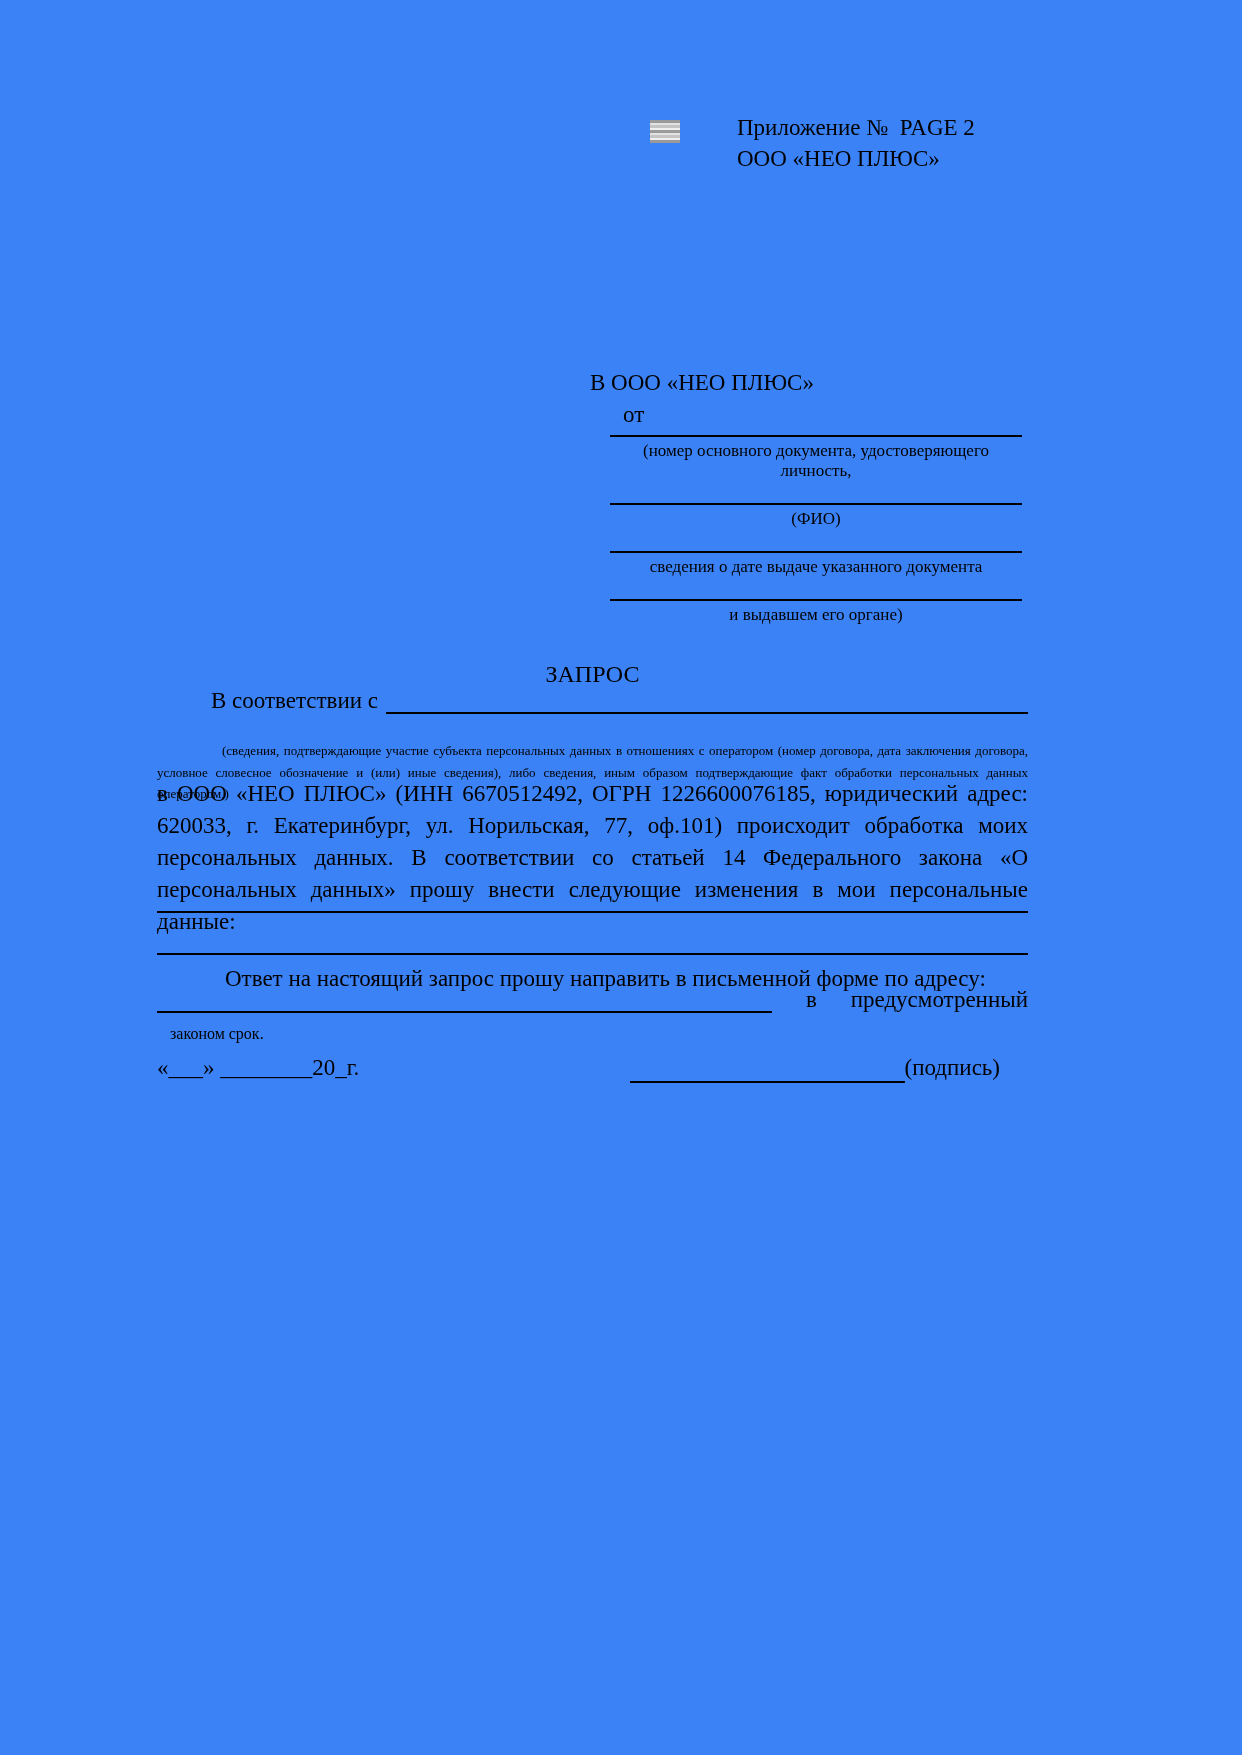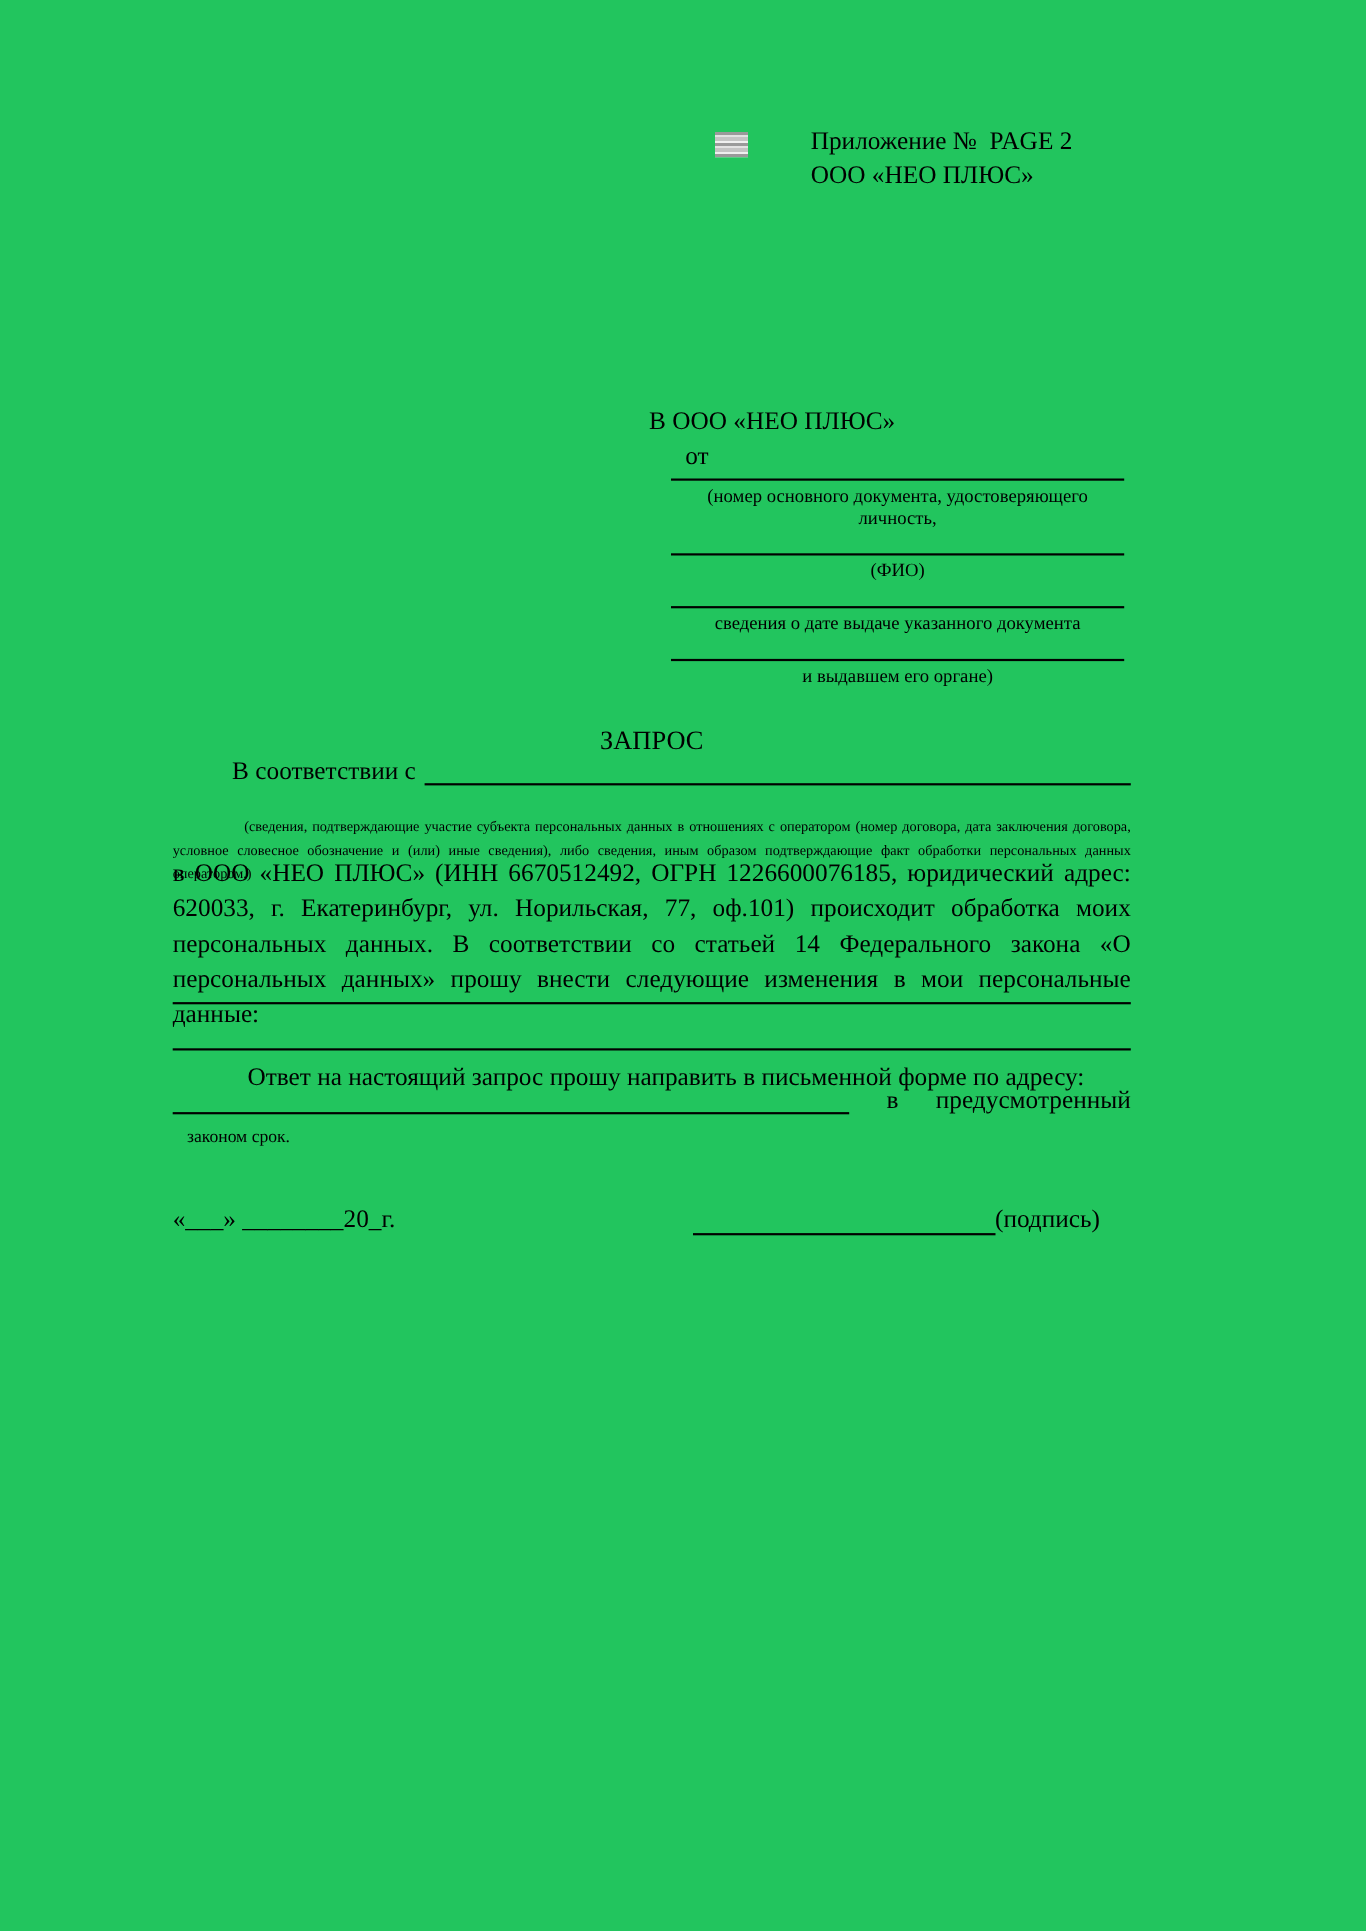--- a/index.html
+++ b/index.html
@@ -1,21 +1,21 @@
 <!DOCTYPE html>
 <html><head>
 <meta charset="utf-8">
 <style>
   * { margin: 0; padding: 0; box-sizing: border-box; }
   html, body { background: #ffffff; }
   .page {
     position: relative;
     width: 1242px;
     height: 1755px;
-    background: #22c55e;
+    background: #3b82f6;
     color: #000000;
     font-family: "Liberation Serif", "DejaVu Serif", serif;
     overflow: hidden;
   }
   .doc-header {
     position: absolute;
     left: 737px;
     top: 112px;
     font-size: 23px;
     line-height: 31px;
@@ -127,21 +127,21 @@
     left: 157px;
     top: 1053px;
     width: 871px;
     display: flex;
     justify-content: space-between;
     align-items: flex-end;
     font-size: 23px;
     line-height: 30px;
   }
   .date-blank { white-space: pre; }
-  .sig-group { display: flex; align-items: flex-end; margin-right: 28px; margin-top: 40px; }
+  .sig-group { display: flex; align-items: flex-end; margin-right: 28px; }
   .sig-line { width: 275px; height: 24px; border-bottom: 2.5px solid #000; }
 </style>
 </head>
 <body>
 
 <div class="page">
 
   <div class="doc-header">
     <div>Приложение №  PAGE 2</div>
     <div>ООО «НЕО ПЛЮС»</div>

